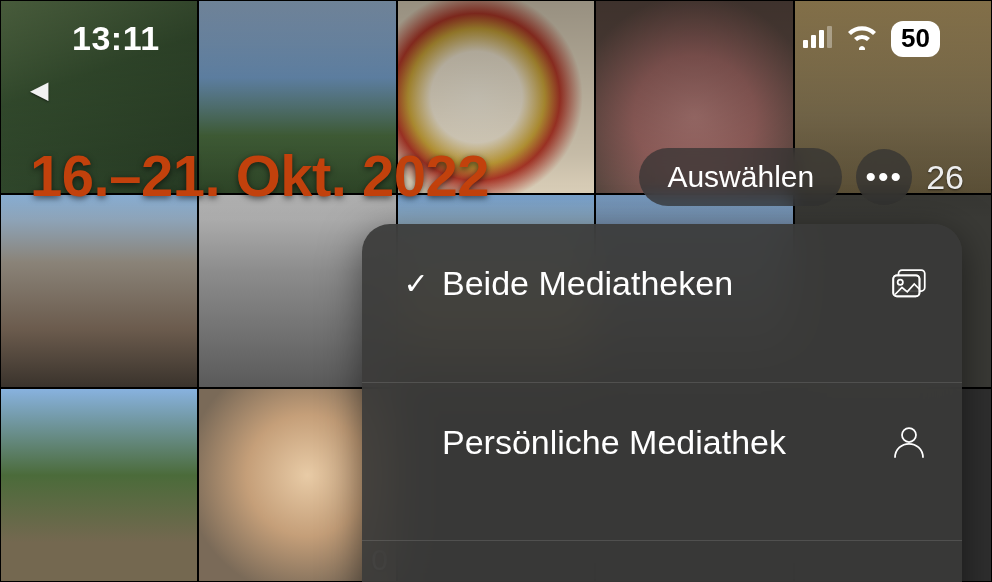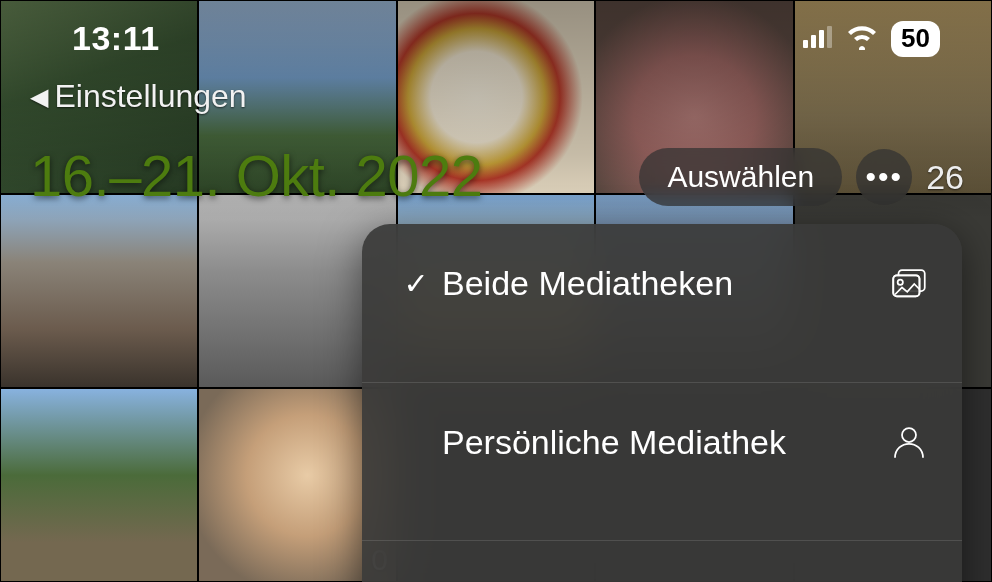--- a/index.html
+++ b/index.html
@@ -39,21 +39,21 @@
   .status-bar { position:absolute; top:0; left:0; right:0; height:70px; display:flex; align-items:center; justify-content:space-between; padding:7px 52px 0 72px; color:#fff; }
   .status-time { font-size:34px; font-weight:600; letter-spacing:0.5px; }
   .status-right { display:flex; align-items:center; gap:12px; }
   .battery-pill { background:#fff; color:#000; border-radius:12px; padding:2px 10px; font-size:26px; font-weight:700; display:flex; align-items:center; height:36px; }
 
   
   .back-link { position:absolute; top:78px; left:30px; color:#f2f2f2; font-size:32px; font-weight:400; display:flex; align-items:center; gap:6px; text-shadow:0 1px 2px rgba(0,0,0,.6); }
   .back-caret { font-size:24px; line-height:1; }
 
   
-  .date-title { position:absolute; top:142px; left:30px; color:#4d7c0f; font-size:58px; font-weight:400; letter-spacing:-0.5px; text-shadow:0 2px 6px rgba(0,0,0,.6); }
+  .date-title { position:absolute; top:142px; left:30px; color:#c2410c; font-size:58px; font-weight:700; letter-spacing:-0.5px; text-shadow:0 2px 6px rgba(0,0,0,.6); }
 
   
   .top-actions { position:absolute; top:148px; right:28px; display:flex; align-items:center; gap:14px;justify-content:space-between; }
   .select-pill { background:rgba(50,50,50,.72); backdrop-filter:blur(8px); color:#fff; font-size:30px; font-weight:500; border-radius:30px; padding:12px 28px; }
   .more-pill { background:rgba(50,50,50,.72); backdrop-filter:blur(8px); width:56px; height:56px; border-radius:28px; display:flex; align-items:center; justify-content:center; color:#fff; font-size:30px; letter-spacing:2px; }
   .count { color:#eee; font-size:34px; font-weight:400; text-shadow:0 1px 2px rgba(0,0,0,.6); }
 
   
   .menu { position:absolute; top:224px; right:30px; width:600px; background:rgba(58,58,56,.92); backdrop-filter:blur(20px); border-radius:28px; overflow:hidden; box-shadow:0 10px 40px rgba(0,0,0,.5); }
   .menu-item { display:flex; align-items:center; height:119px; padding:0 32px 0 28px; color:#fff; font-size:34px; font-weight:400; position:relative; }
@@ -120,21 +120,20 @@
           </svg>
       </span>
       <span class="battery-pill">
         <span>50</span>
       </span>
     </div>
   </div>
 
   <div class="back-link">
     <span class="back-caret">◀</span>
-    <span>Einstellungen</span>
   </div>
 
   <div class="date-title">16.–21. Okt. 2022</div>
 
   <div class="top-actions">
     <div class="select-pill">
       <span>Auswählen</span>
     </div>
     <div class="more-pill">
       <span>•••</span>

